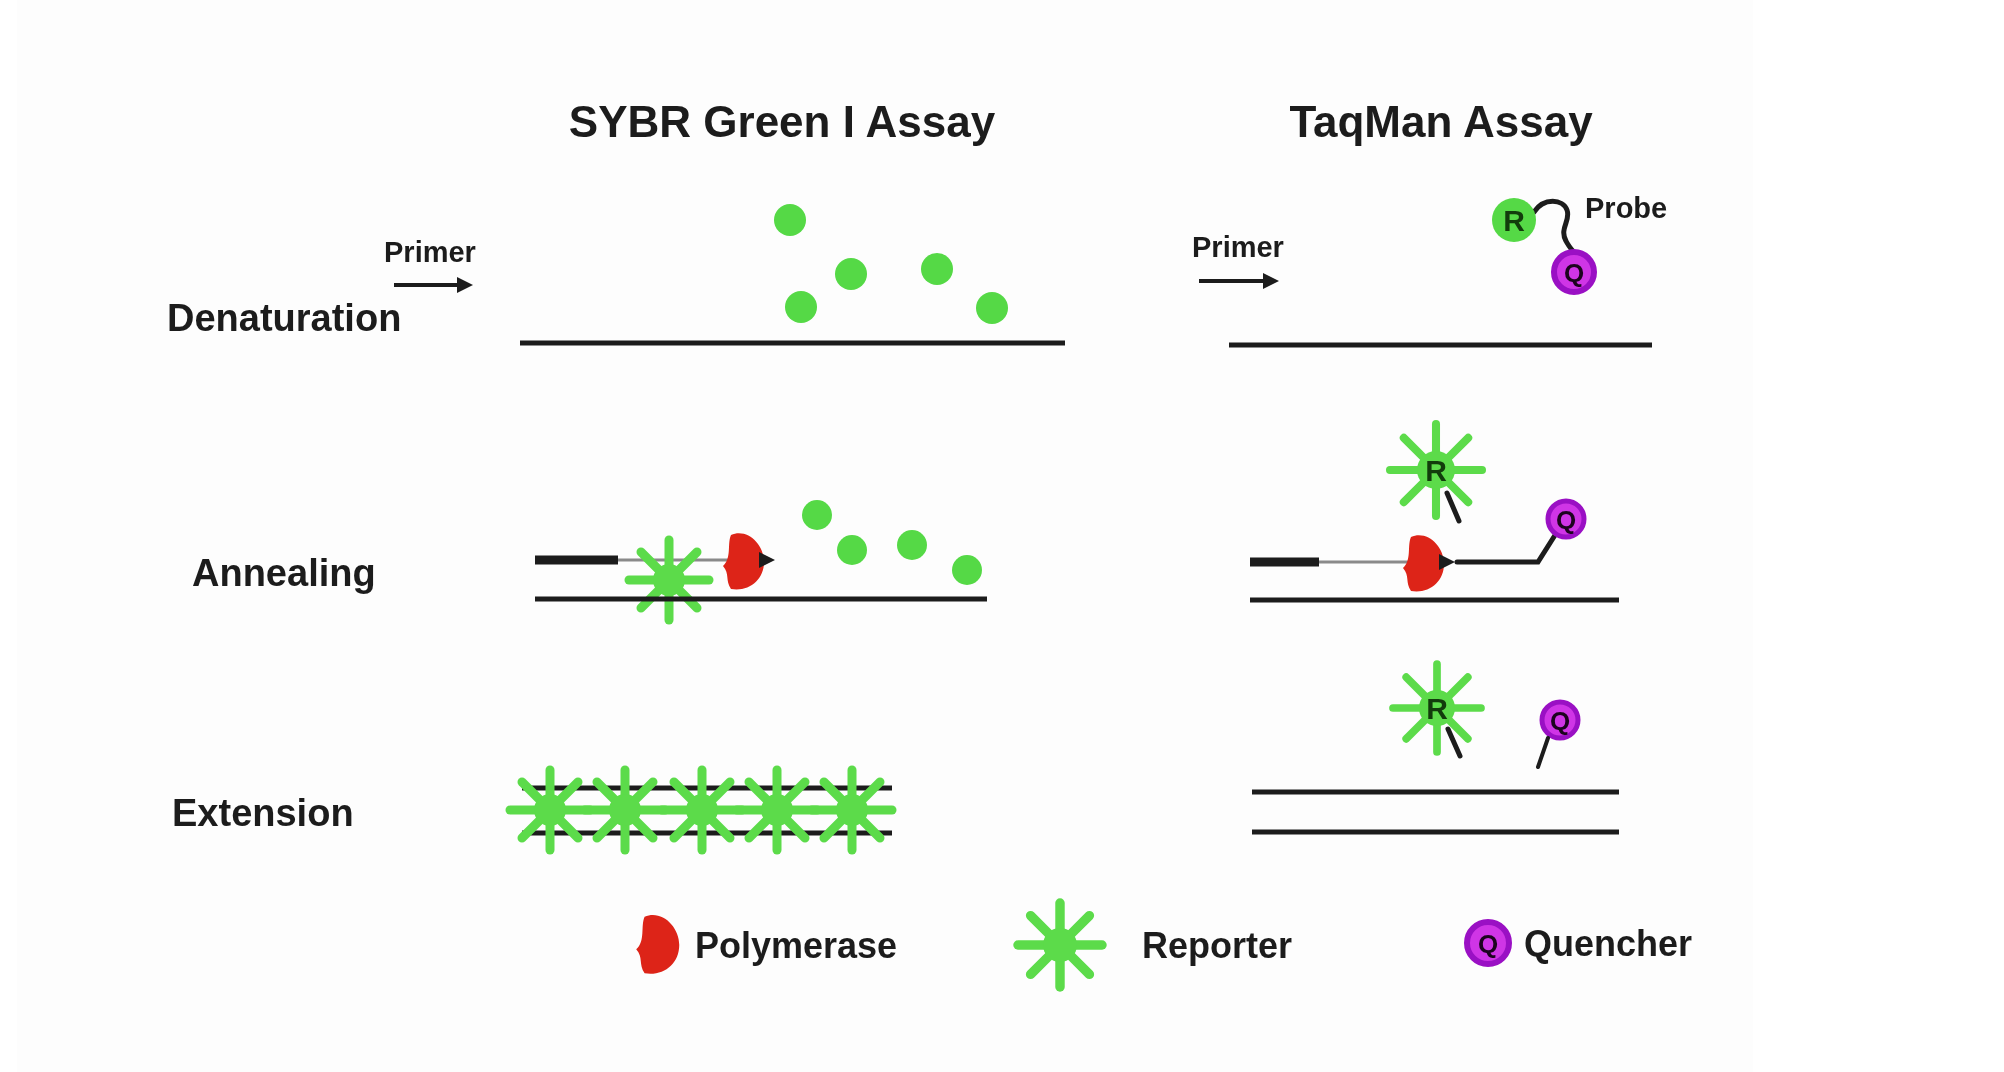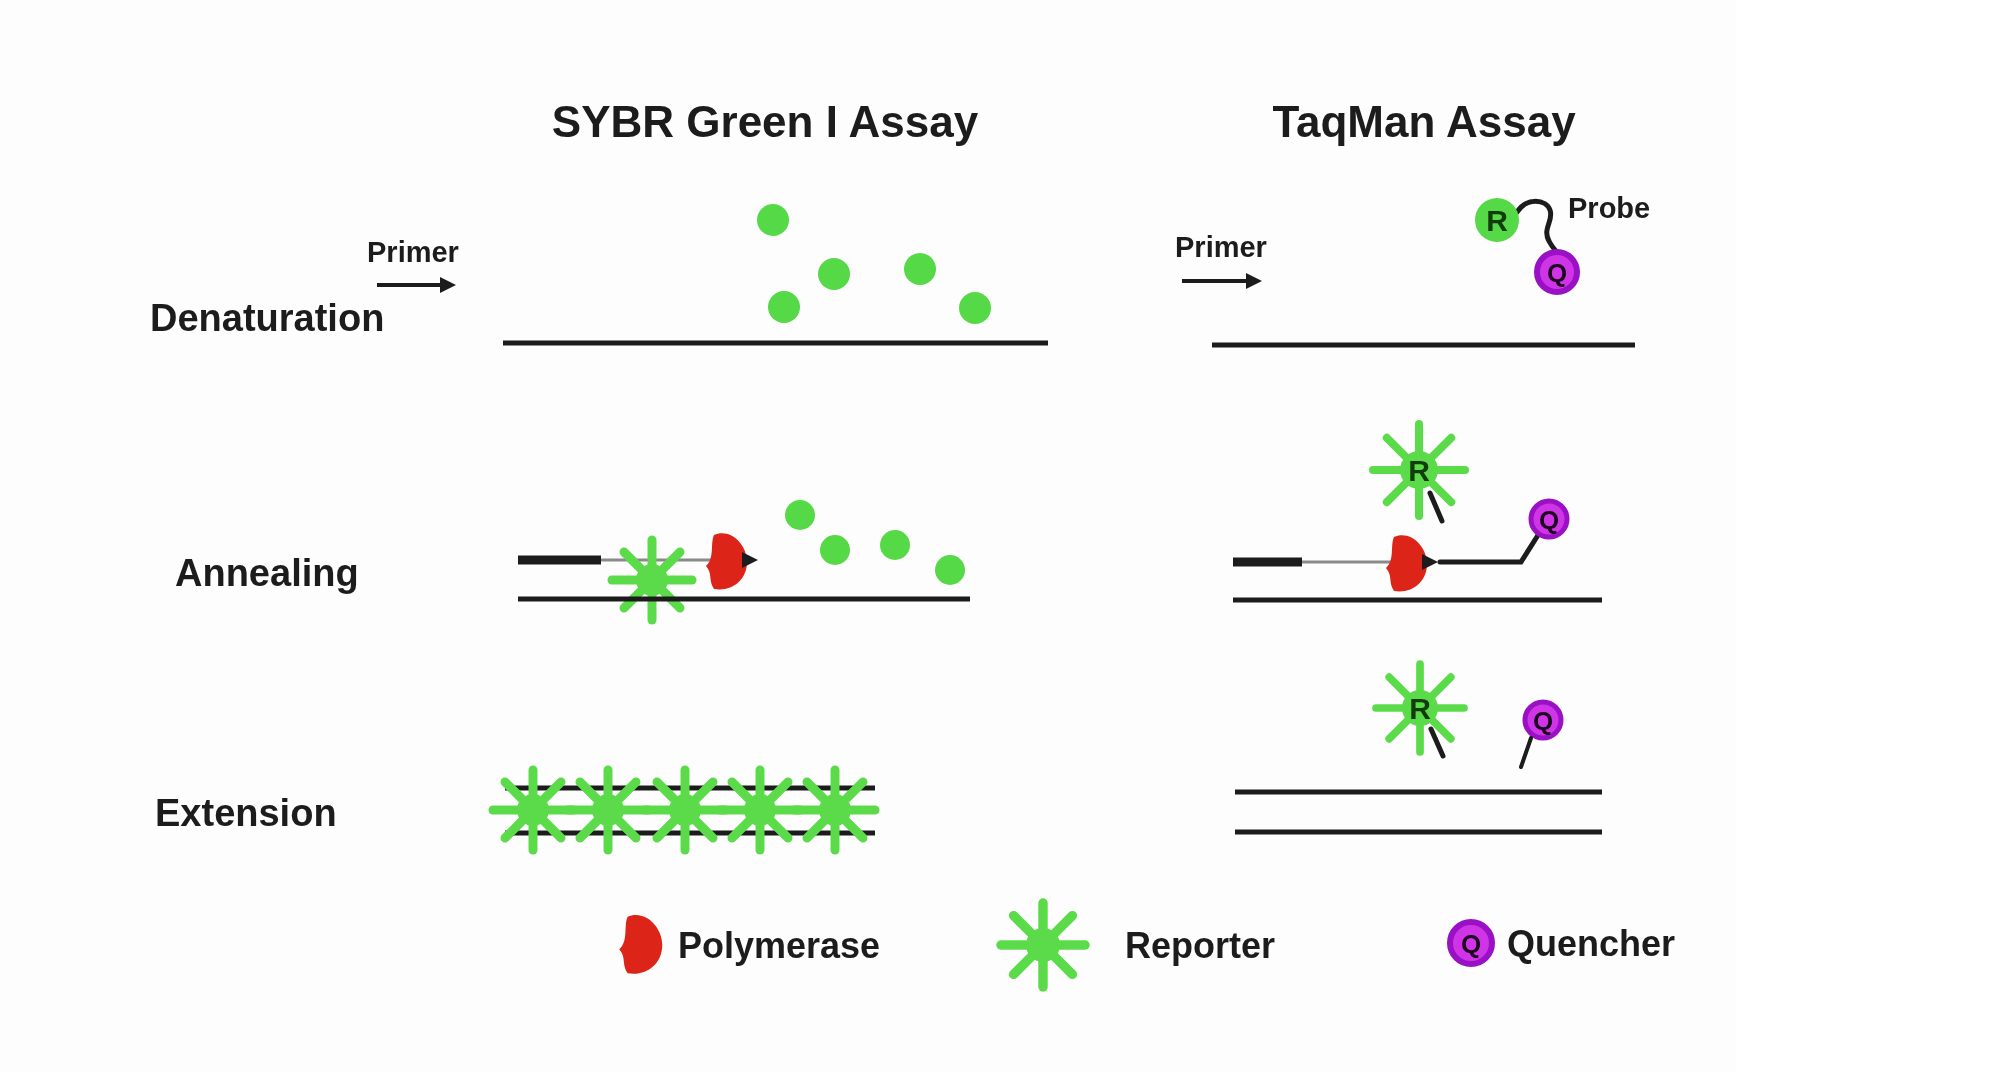--- a/index.html
+++ b/index.html
@@ -1,17 +1,17 @@
 <!DOCTYPE html>
 <html><head>
 <meta charset="utf-8">
 <style>
   html,body{margin:0;padding:0;background:#ffffff;}
   body{width:2004px;height:1072px;position:relative;font-family:"Liberation Sans",sans-serif;}
-  #stage{position:absolute;left:0;top:0;width:1736px;height:1072px;background:#fdfdfd;}
+  #stage{position:absolute;left:17px;top:0;width:1736px;height:1072px;background:#fdfdfd;}
   svg{display:block;}
   text{font-family:"Liberation Sans","DejaVu Sans",sans-serif;font-weight:bold;}
   .title{font-size:44px;}
   .rowlabel{font-size:38px;}
   .small-label{font-size:29px;}
   .legend-label{font-size:36px;}
   .burst-letter{font-size:30px;}
   .q-letter{font-size:26px;}
 </style>
 </head>

